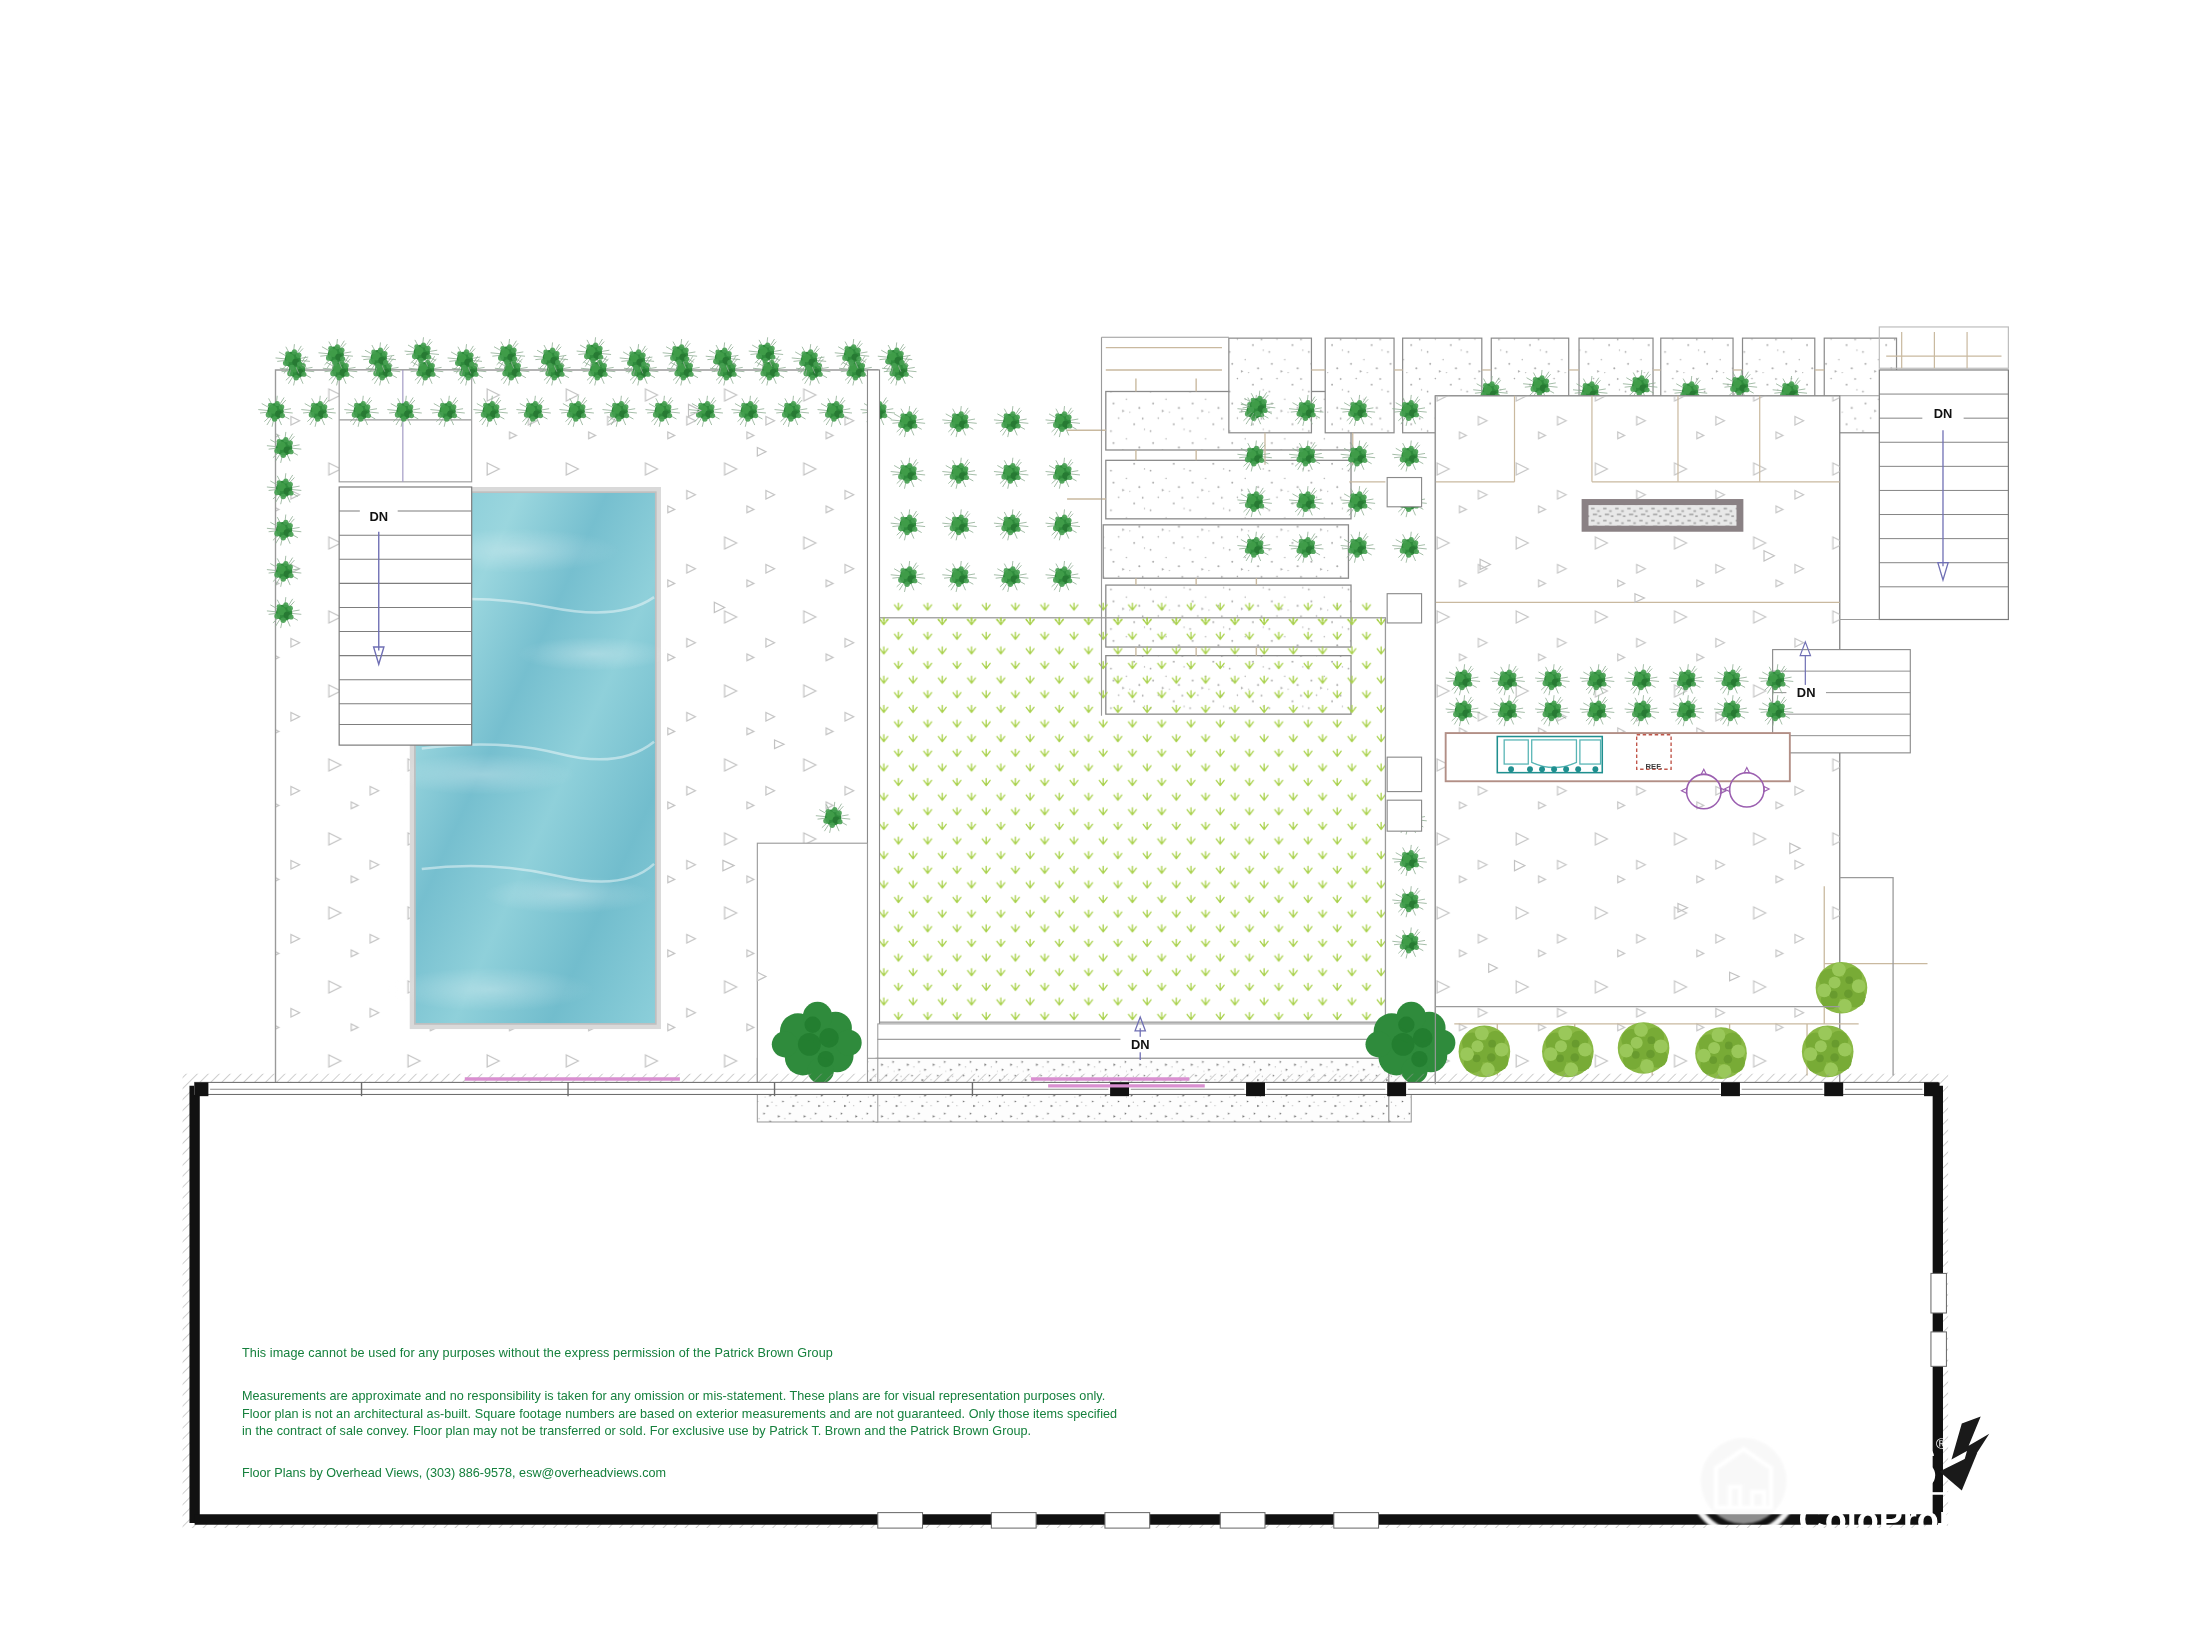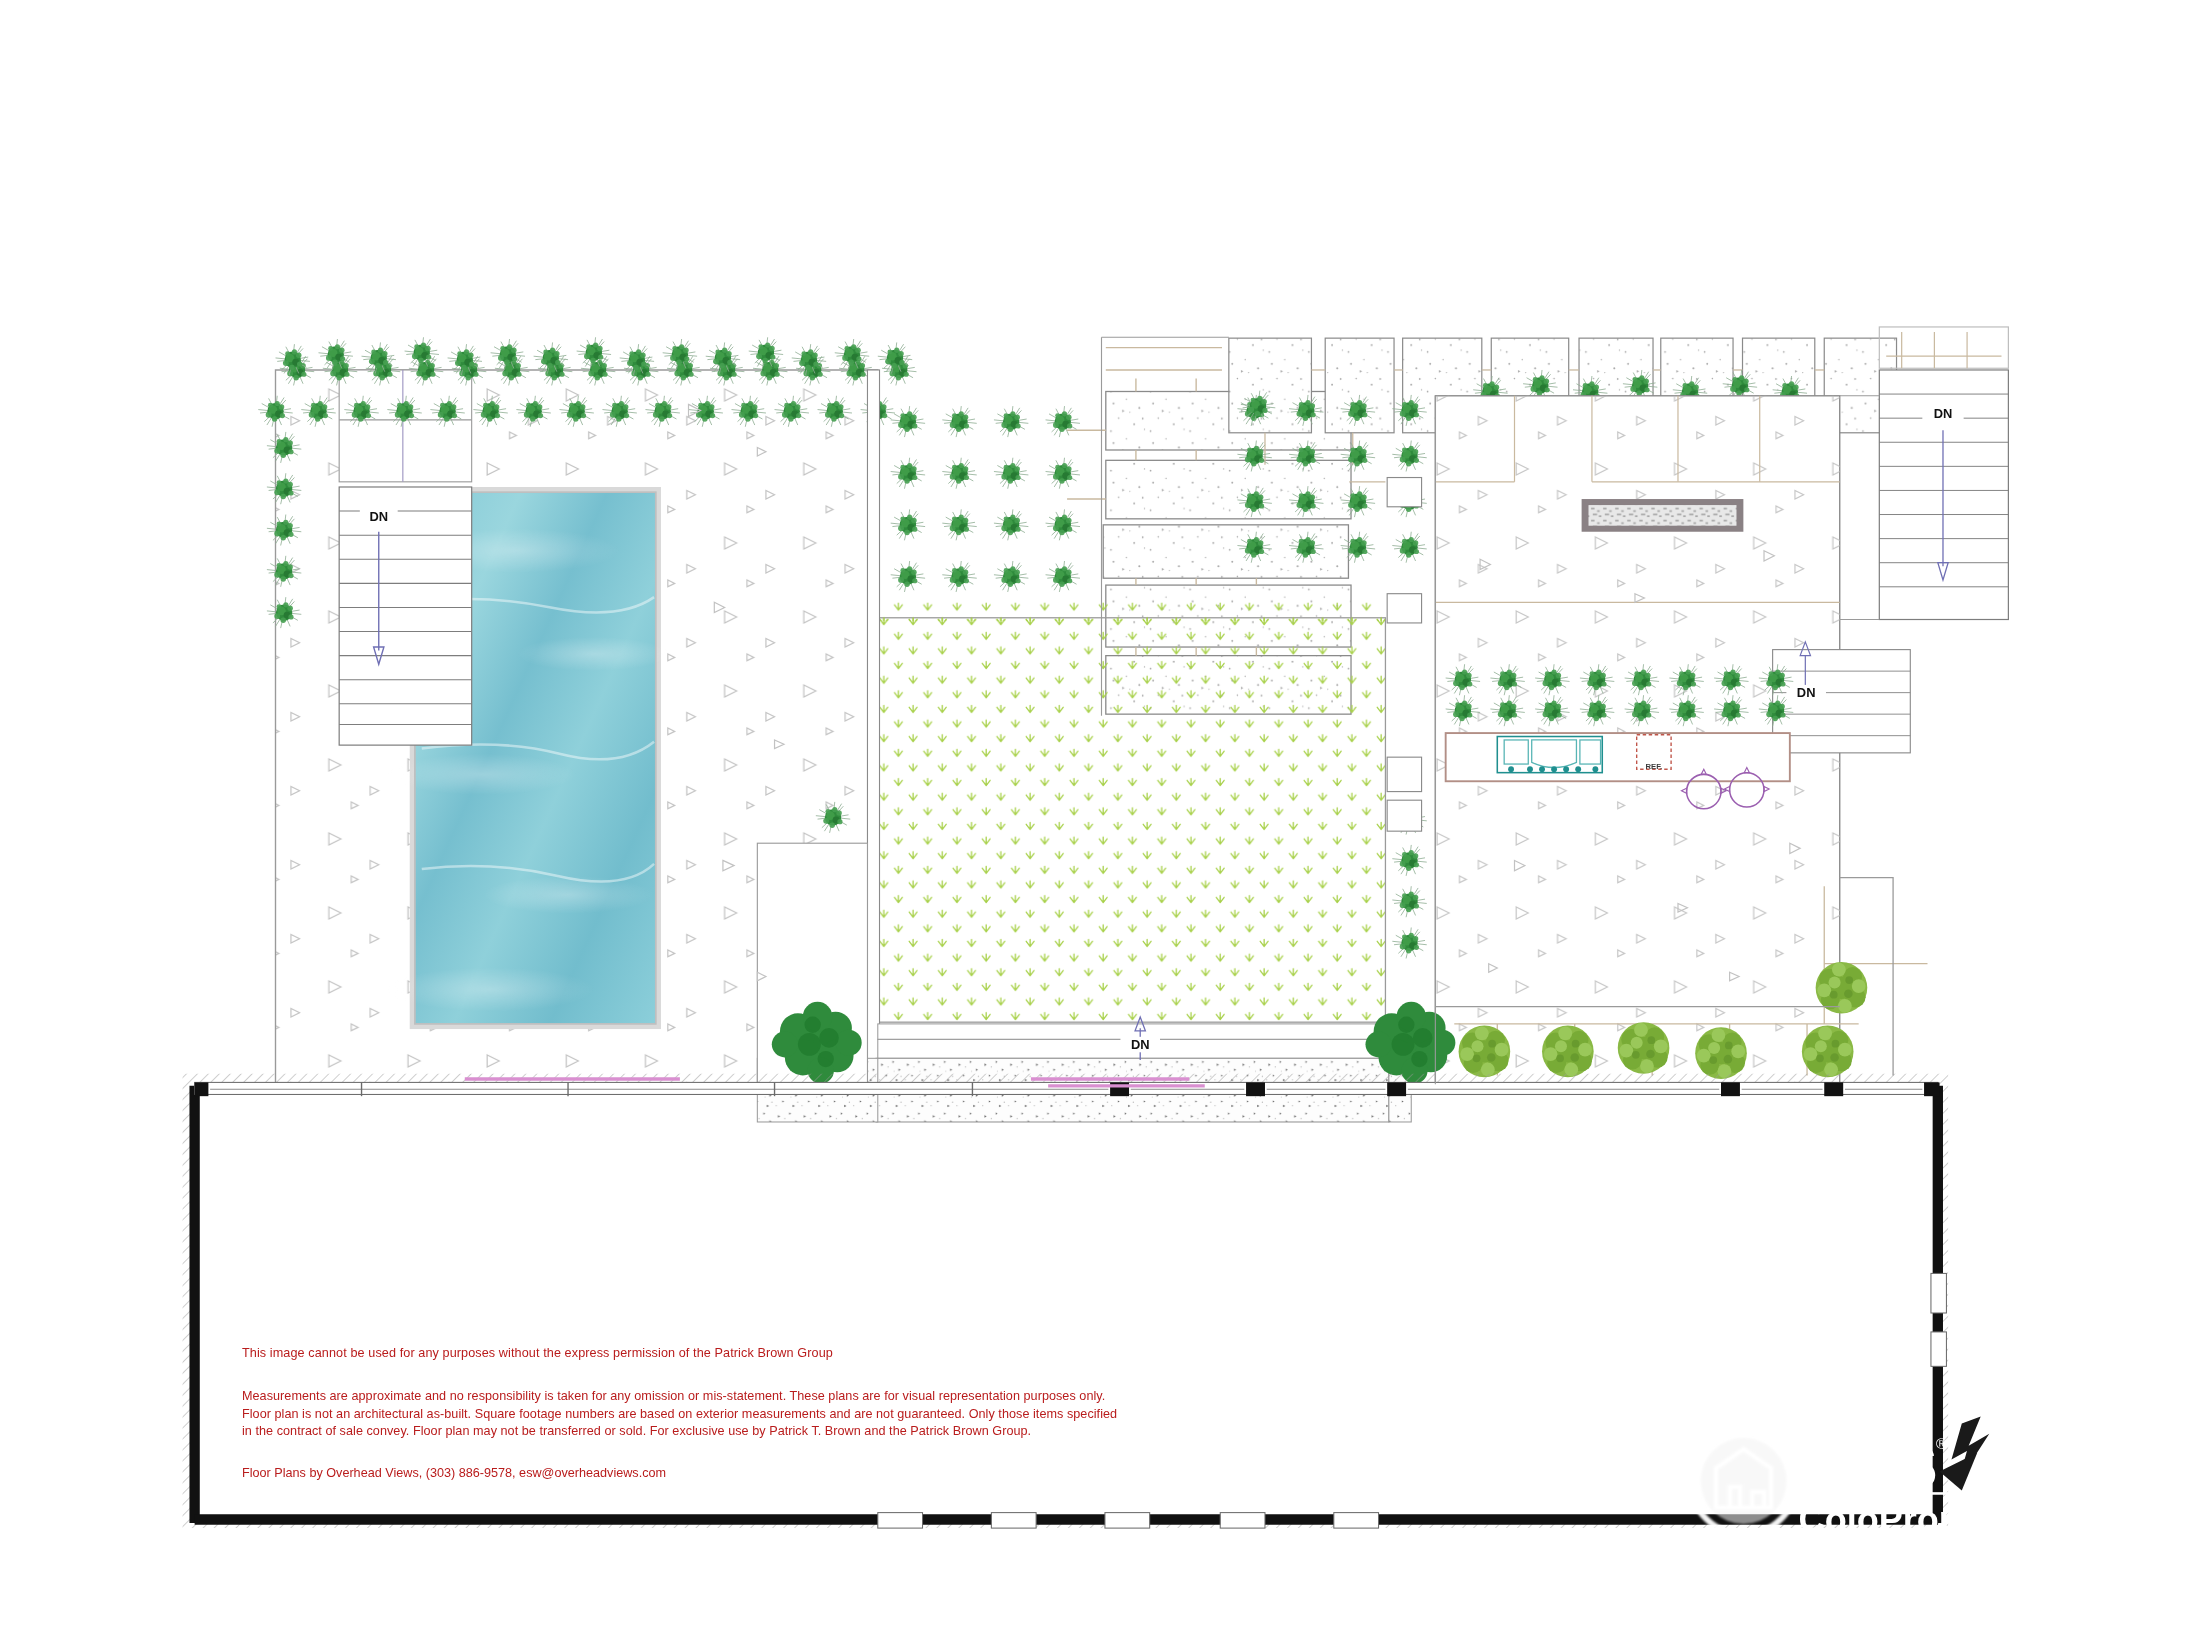--- a/index.html
+++ b/index.html
@@ -53,21 +53,21 @@
     height: 1652px;
   }
   #plan-canvas svg { display: block; }
 
   
   #disclaimer {
     position: absolute;
     left: 242px;
     top: 1344px;
     width: 912px;
-    color: #b91c1c;
+    color: #15803d;
   }
   #disclaimer .d-line1 {
     font-size: 13.3px;
     line-height: 17px;
     letter-spacing: 0.1px;
     transform: scaleX(0.95);
     transform-origin: left top;
     white-space: nowrap;
   }
   #disclaimer .d-para {

